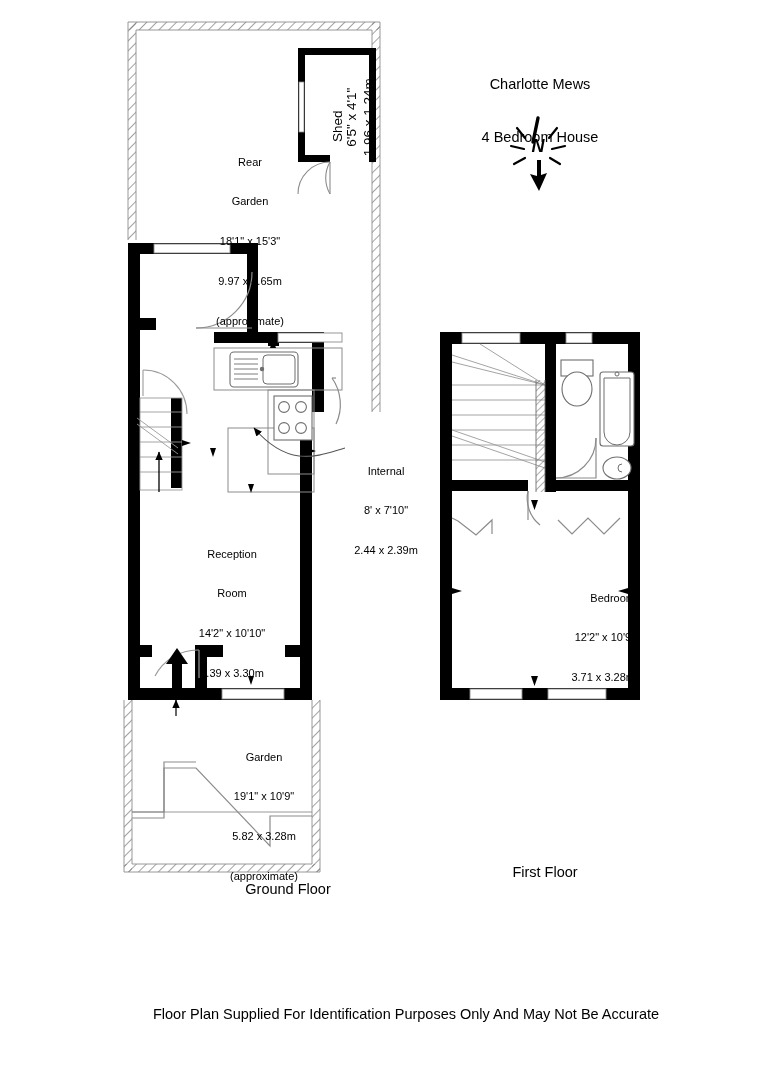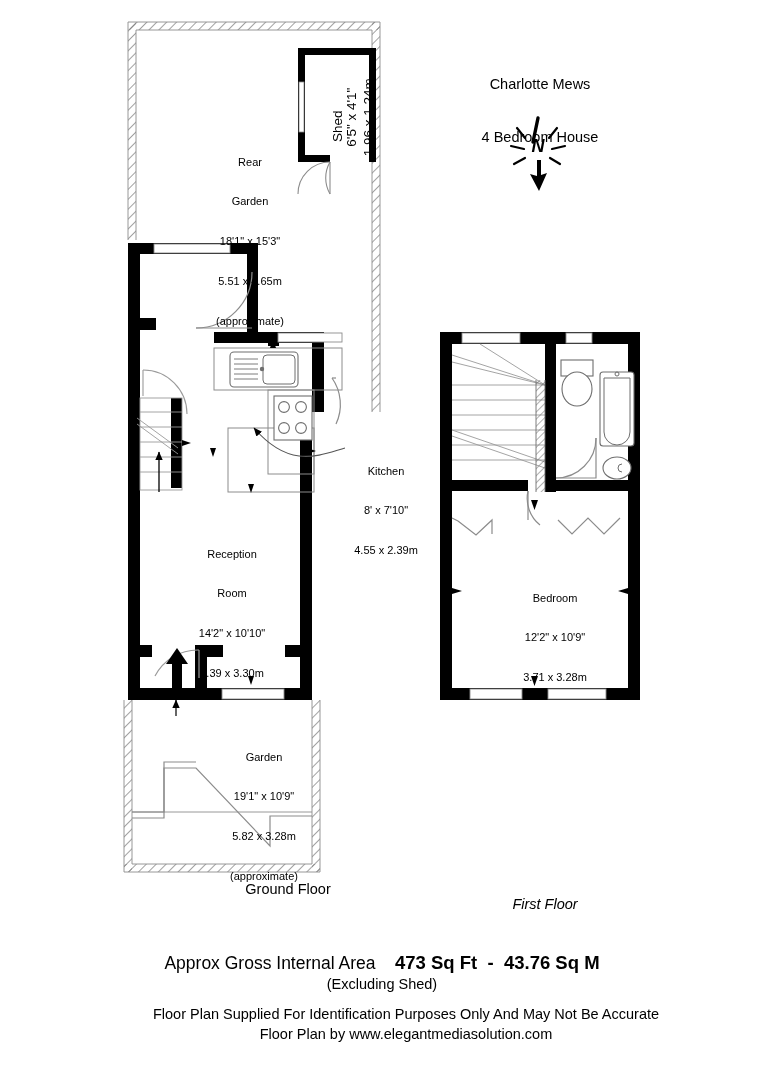--- a/index.html
+++ b/index.html
@@ -328,61 +328,56 @@
     <div>6'5" x 4'1"</div>
   </div>
   <div class="lbl lbl-shed" style="left:314px; top:76px; width:110px;">
     <div>1.96 x 1.24m</div>
   </div>
 
   <div class="lbl lbl-room" style="left:180px; top:129px; width:140px;">
     <div>Rear</div>
     <div>Garden</div>
     <div>18'1" x 15'3"</div>
-    <div>5.51 x 4.65m</div>
+    <div>9.97 x 4.65m</div>
     <div>(approximate)</div>
   </div>
 
   <div class="lbl lbl-room" style="left:334px; top:438px; width:104px;">
-    <div>Kitchen</div>
+    <div>Internal</div>
     <div>8' x 7'10"</div>
-    <div>4.55 x 2.39m</div>
+    <div>2.44 x 2.39m</div>
   </div>
 
   <div class="lbl lbl-room" style="left:164px; top:521px; width:136px;">
     <div>Reception</div>
     <div>Room</div>
     <div>14'2" x 10'10"</div>
     <div>2.39 x 3.30m</div>
   </div>
 
   <div class="lbl lbl-room" style="left:196px; top:724px; width:136px;">
     <div>Garden</div>
     <div>19'1" x 10'9"</div>
     <div>5.82 x 3.28m</div>
     <div>(approximate)</div>
   </div>
 
-  <div class="lbl lbl-room" style="left:475px; top:565px; width:160px;">
+  <div class="lbl lbl-room" style="left:475px; top:565px; width:160px;text-align:right;">
     <div>Bedroom</div>
     <div>12'2" x 10'9"</div>
     <div>3.71 x 3.28m</div>
   </div>
 
   <div class="lbl lbl-floor" style="left:188px; top:881px; width:200px;">Ground Floor</div>
-  <div class="lbl lbl-floor" style="left:455px; top:896px; width:180px;font-style:italic;">First Floor</div>
-
-  <div class="footer-area" style="top:952px;">
-    <div class="area-line"><span>Approx Gross Internal Area</span><span>&nbsp;&nbsp;&nbsp;&nbsp;</span><span class="bold">473 Sq Ft</span><span class="bold">&nbsp;&nbsp;</span><span class="bold">-</span><span class="bold">&nbsp;&nbsp;</span><span class="bold">43.76 Sq M</span></div>
-    <div class="excl-line">(Excluding Shed)</div>
-  </div>
+  <div class="lbl lbl-floor" style="left:455px; top:864px; width:180px;">First Floor</div>
+
 
   <div class="footer-area" style="top:1005px;">
     <div class="disc-line">Floor Plan Supplied For Identification Purposes Only And May Not Be Accurate</div>
-    <div class="disc-line">Floor Plan by www.elegantmediasolution.com</div>
   </div>
 
   <svg style="position:absolute; left:505px; top:112px; width:70px; height:82px;" viewBox="0 0 70 82">
     <path d="M33,6 L28,30" stroke="#000" stroke-width="3.4" stroke-linecap="round"></path>
     <path d="M12,16 L20,26" stroke="#000" stroke-width="2.2" stroke-linecap="round"></path>
     <path d="M52,16 L44,26" stroke="#000" stroke-width="2.2" stroke-linecap="round"></path>
     <path d="M6,34 L19,37" stroke="#000" stroke-width="2.2" stroke-linecap="round"></path>
     <path d="M60,34 L47,37" stroke="#000" stroke-width="2.2" stroke-linecap="round"></path>
     <path d="M9,52 L20,46" stroke="#000" stroke-width="2.2" stroke-linecap="round"></path>
     <path d="M55,52 L45,46" stroke="#000" stroke-width="2.2" stroke-linecap="round"></path>

